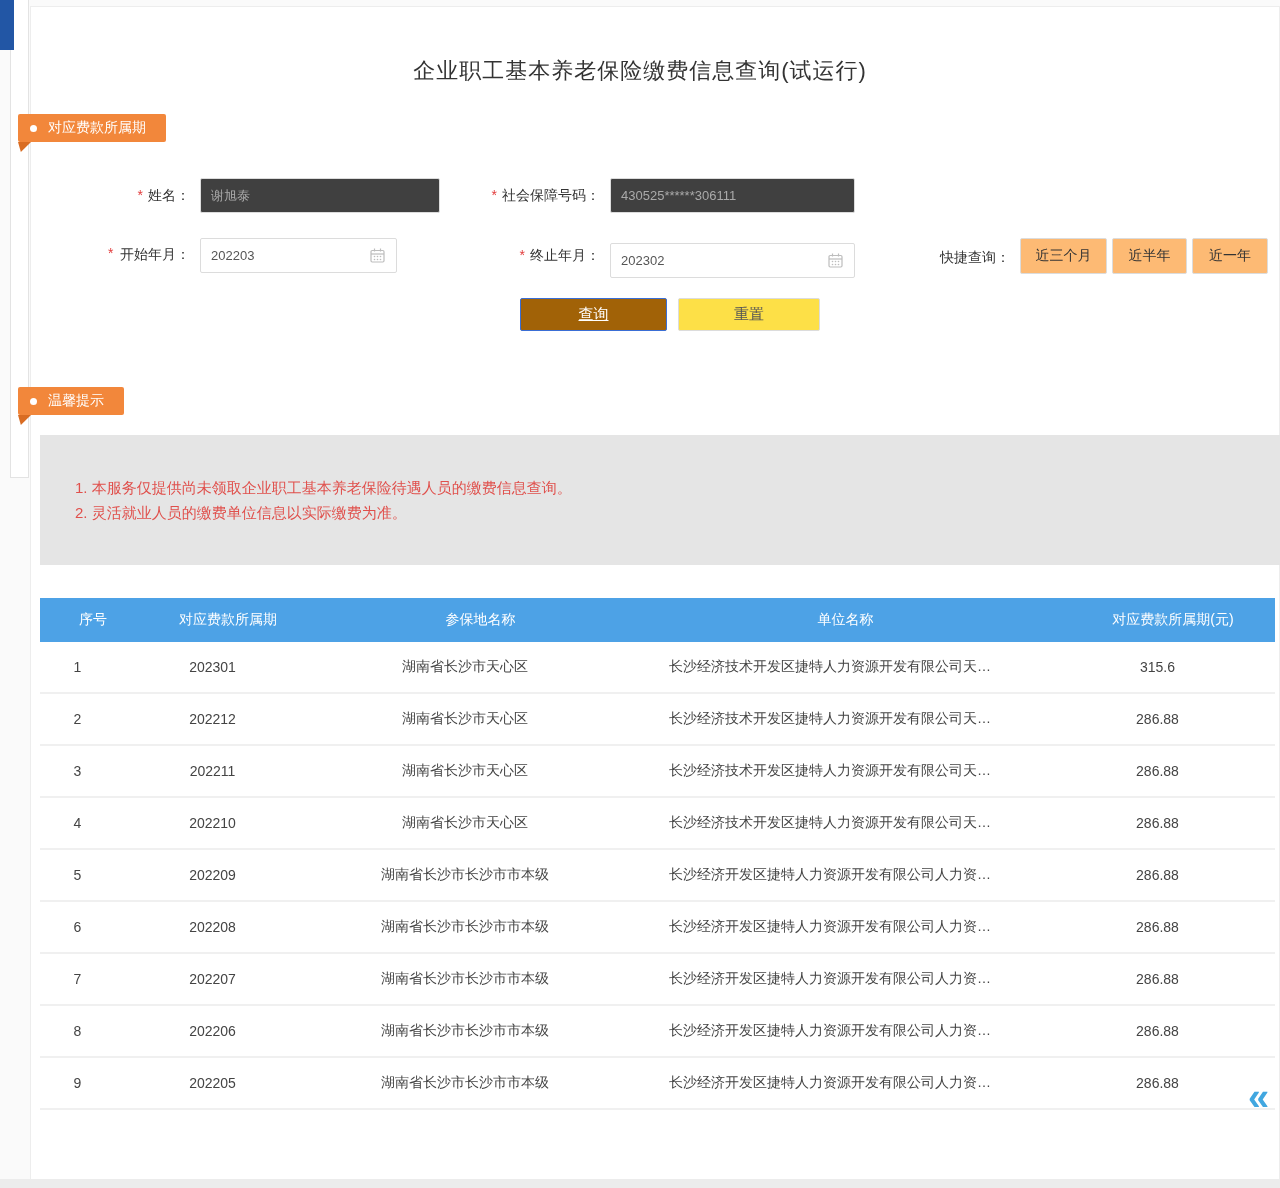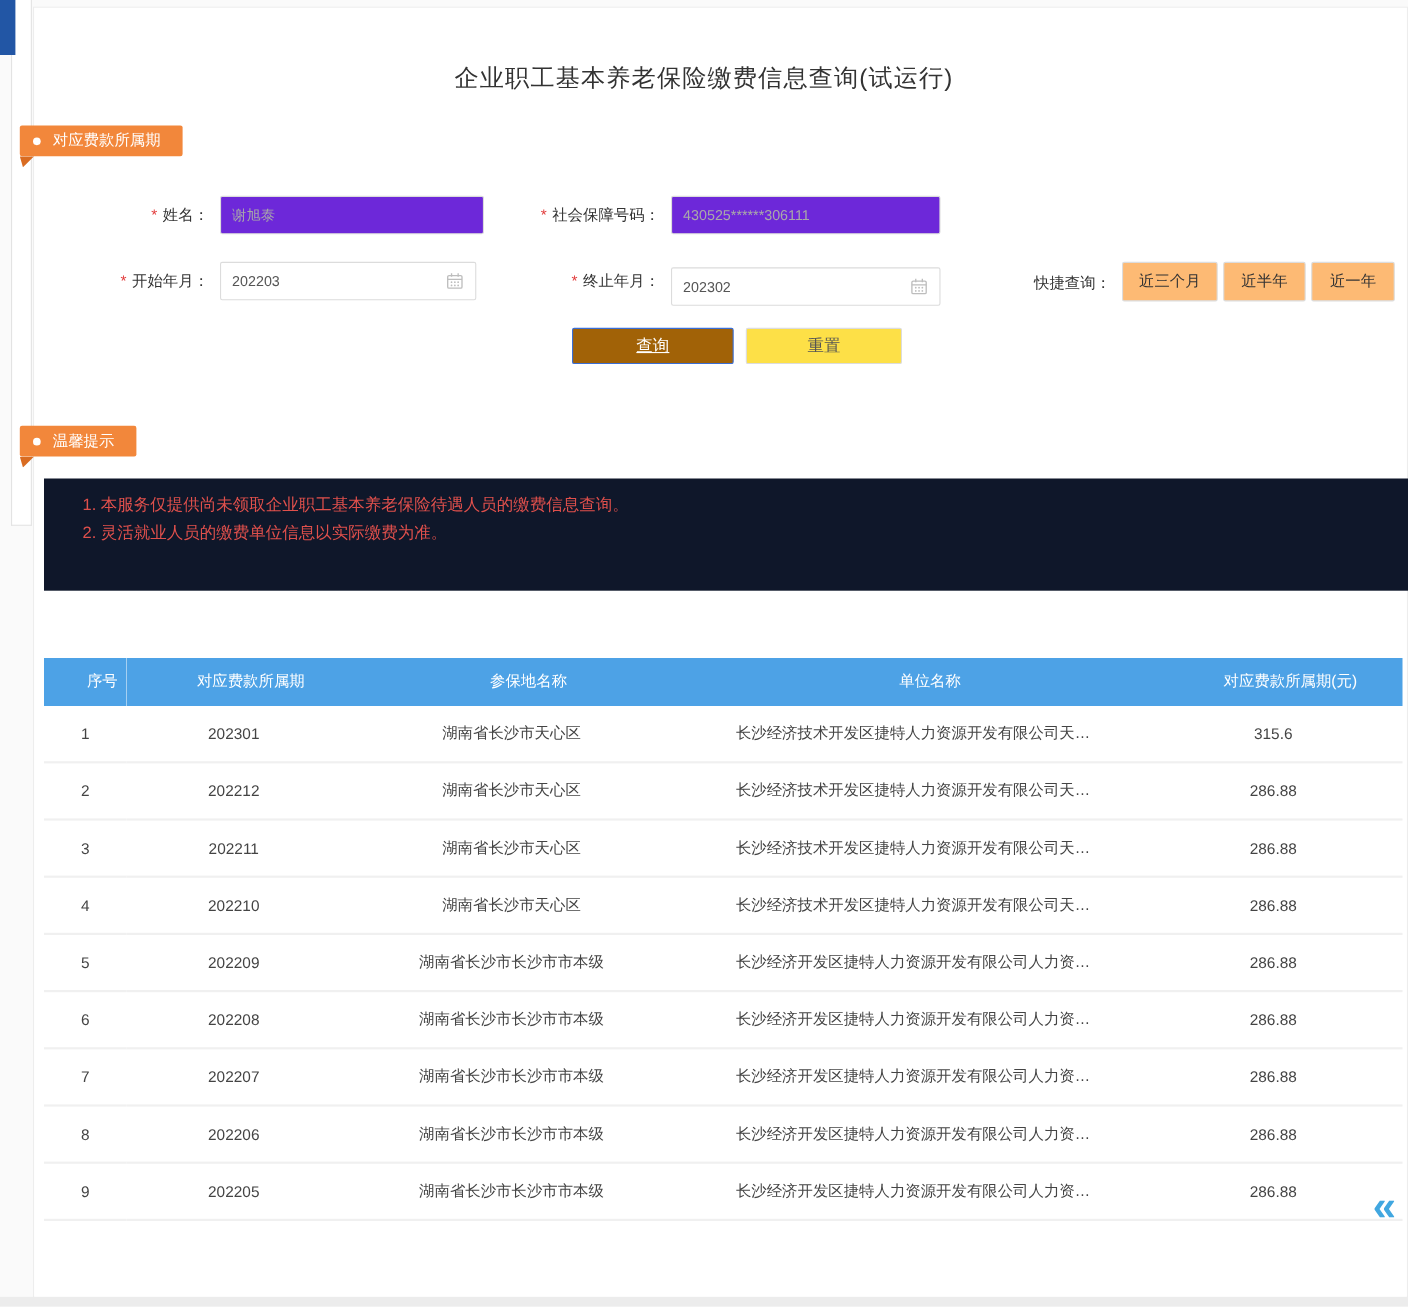--- a/index.html
+++ b/index.html
@@ -25,33 +25,33 @@
   .badge .dot{width:7px;height:7px;background:#fff;border-radius:50%;flex:0 0 auto;}
   .badge::after{content:"";position:absolute;left:0;top:100%;width:13px;height:10px;
     background:#d96c22;clip-path:polygon(0 0,100% 0,22% 100%);}
   .badge1{top:114px;}
   .badge2{top:387px;}
   
   .flabel{position:absolute;font-size:14px;color:#333;line-height:35px;text-align:right;white-space:nowrap;}
   .req{color:#e23c3c;margin-right:5px;font-size:14px;}
   .inp{position:absolute;height:35px;box-sizing:border-box;border:1px solid #dcdcdc;border-radius:2px;
     background:#fff;font-size:13px;color:#555;display:flex;align-items:center;padding:0 10px;}
-  .inp.disabled{background:#6d28d9;color:#a9a9a9;}
+  .inp.disabled{background:#404040;color:#a9a9a9;}
   .inp .val{flex:1;white-space:nowrap;overflow:hidden;}
   .cal{flex:0 0 auto;margin-left:6px;cursor:pointer;display:flex;align-items:center;}
   .qbtn{position:absolute;height:36px;box-sizing:border-box;border:1px solid #dcdcdc;background:#fdba74;
     font-size:14px;color:#333;display:flex;align-items:center;justify-content:center;
     border-radius:2px;cursor:pointer;white-space:nowrap;}
   .btn{position:absolute;height:33px;box-sizing:border-box;border-radius:2px;font-size:15px;
     display:flex;align-items:center;justify-content:center;cursor:pointer;}
   .btn-primary{background:#a16207;border:1px solid #3a6ed5;color:#fff;text-decoration:underline;}
   .btn-plain{background:#fde047;border:1px solid #dcdcdc;color:#555;}
   
-  .notice{position:absolute;left:40px;top:435px;width:1240px;height:102px;background:#0f172a;
-    box-sizing:border-box;padding:12px 20px 0 35px;}
+  .notice{position:absolute;left:40px;top:435px;width:1240px;height:130px;background:#e5e5e5;
+    box-sizing:border-box;padding:40px 20px 0 35px;}
   .notice p{margin:0;font-size:15px;color:#e0504c;line-height:25px;}
   
   .table-wrap{position:absolute;left:40px;top:598px;width:1235px;}
   table{width:100%;border-collapse:collapse;table-layout:fixed;}
   thead th{background:#4da2e6;color:#fff;font-size:14px;font-weight:normal;height:42px;
     text-align:center;white-space:nowrap;overflow:hidden;padding-left:32px;}
   tbody td{height:48px;text-align:center;font-size:14px;color:#444;background:#fff;
     border-bottom:2px solid #f0f0f0;white-space:nowrap;overflow:hidden;}
   
   .collapse{position:absolute;left:1248px;top:1078px;font-size:38px;line-height:38px;
@@ -82,24 +82,24 @@
     <span class="val">谢旭泰</span>
   </div>
 
   <div class="flabel" style="left:440px;top:178px;width:160px;">
     <span class="req">*</span><span>社会保障号码：</span>
   </div>
   <div class="inp disabled" style="left:610px;top:178px;width:245px;">
     <span class="val">430525******306111</span>
   </div>
 
-  <div class="flabel" style="left:60px;top:238px;width:130px;">
+  <div class="flabel" style="left:60px;top:238px;width:130px;font-family:Liberation Mono, monospace;">
     <span class="req">*</span><span>开始年月：</span>
   </div>
-  <div class="inp" style="left:200px;top:238px;width:233px;">
+  <div class="inp" style="left:200px;top:238px;width:197px;">
     <span class="val">202203</span>
     <span class="cal">
       <svg width="17" height="17" viewBox="0 0 17 17">
         <rect x="2" y="3.5" width="13" height="11.5" rx="1.2" fill="none" stroke="#bdbdbd" stroke-width="1.2"></rect>
         <line x1="2" y1="7" x2="15" y2="7" stroke="#bdbdbd" stroke-width="1.2"></line>
         <line x1="5.5" y1="1.5" x2="5.5" y2="4.5" stroke="#bdbdbd" stroke-width="1.2"></line>
         <line x1="11.5" y1="1.5" x2="11.5" y2="4.5" stroke="#bdbdbd" stroke-width="1.2"></line>
         <circle cx="5.5" cy="9.5" r="0.8" fill="#bdbdbd"></circle>
           <circle cx="8.5" cy="9.5" r="0.8" fill="#bdbdbd"></circle>
         <circle cx="11.5" cy="9.5" r="0.8" fill="#bdbdbd"></circle>

